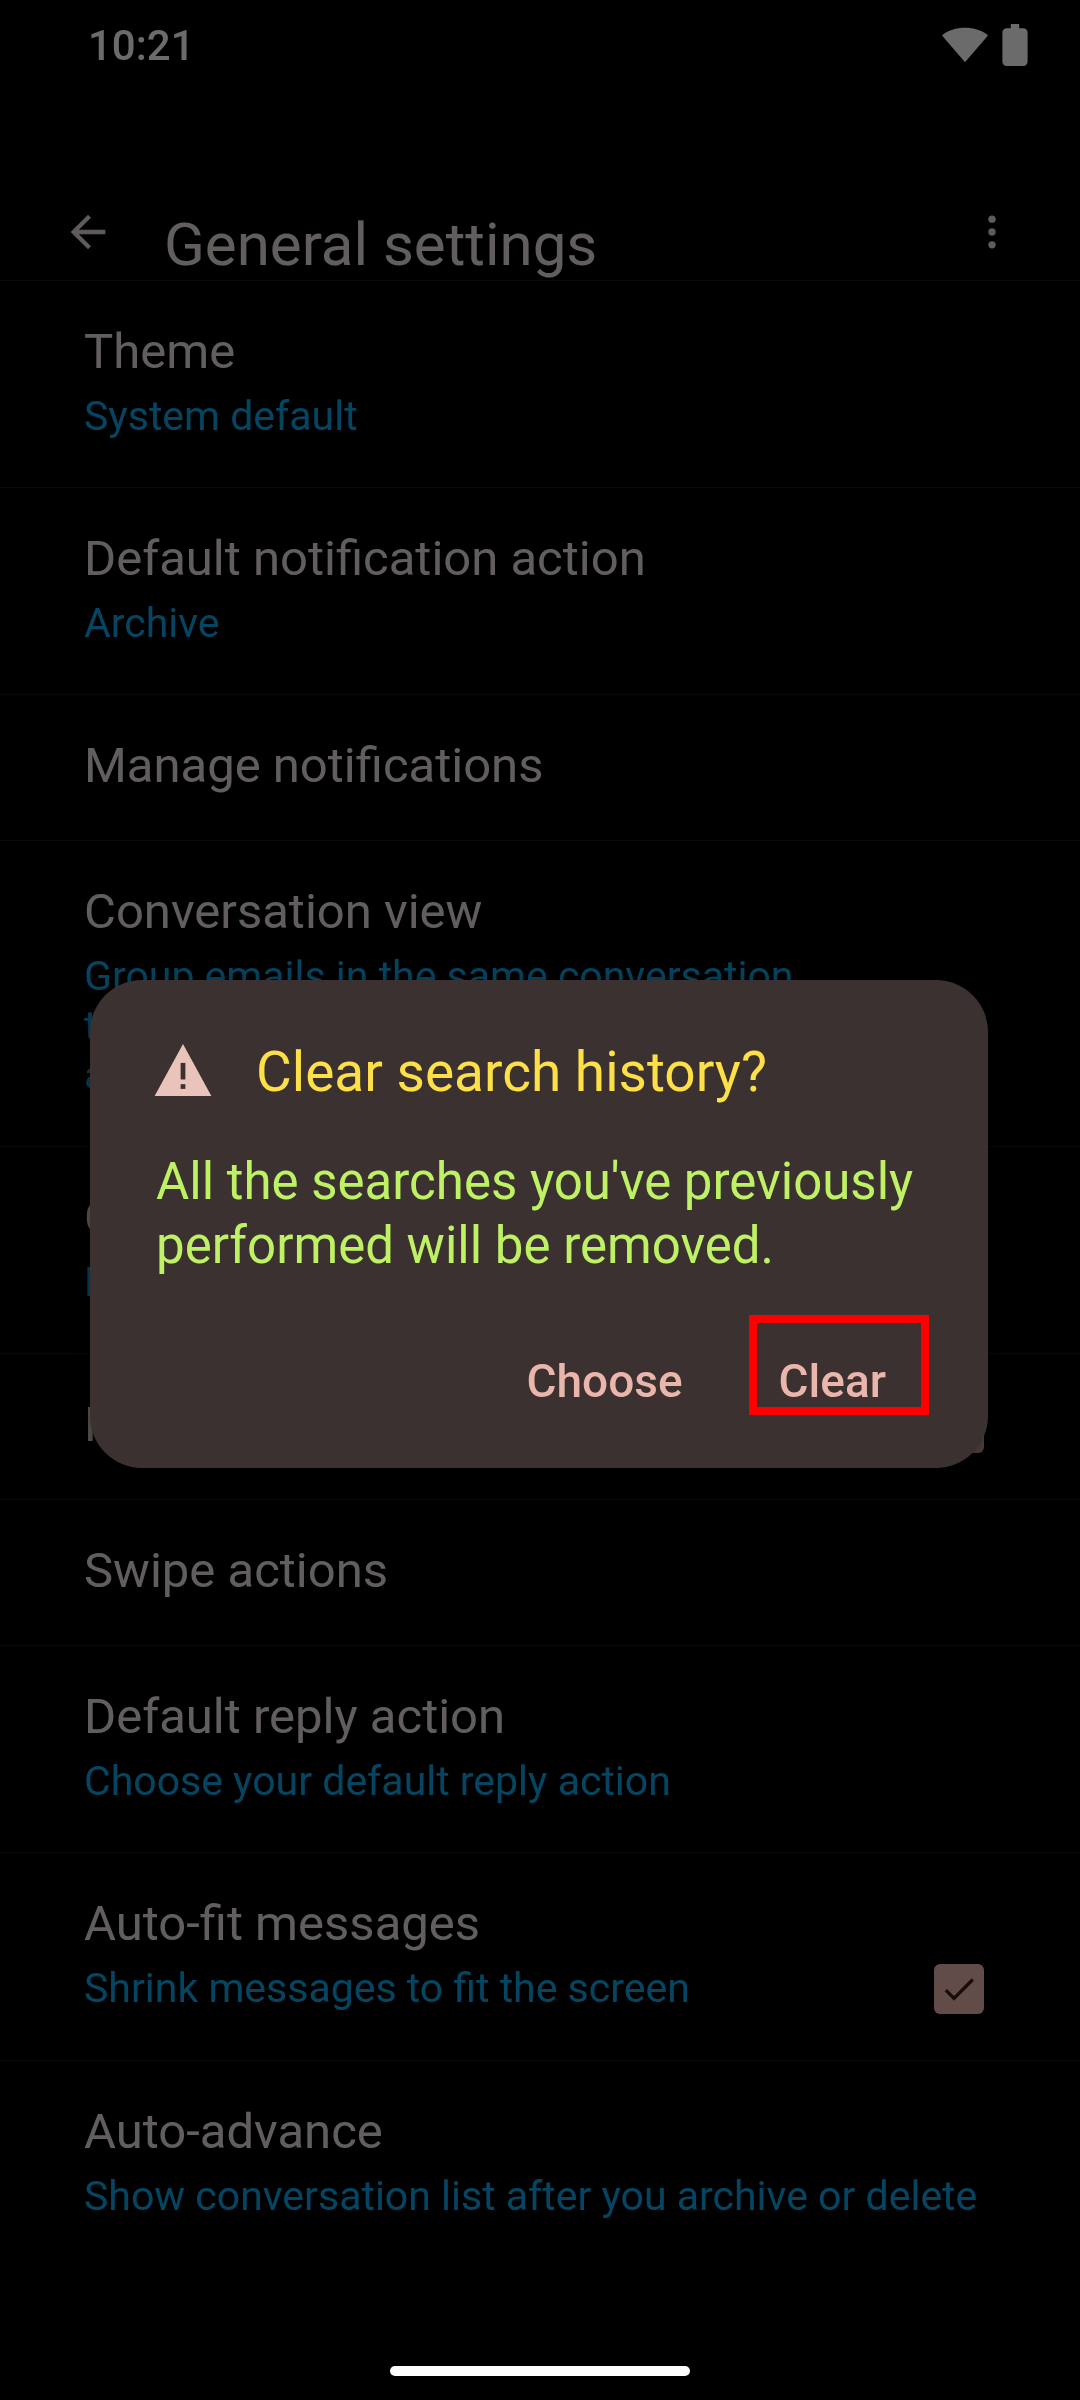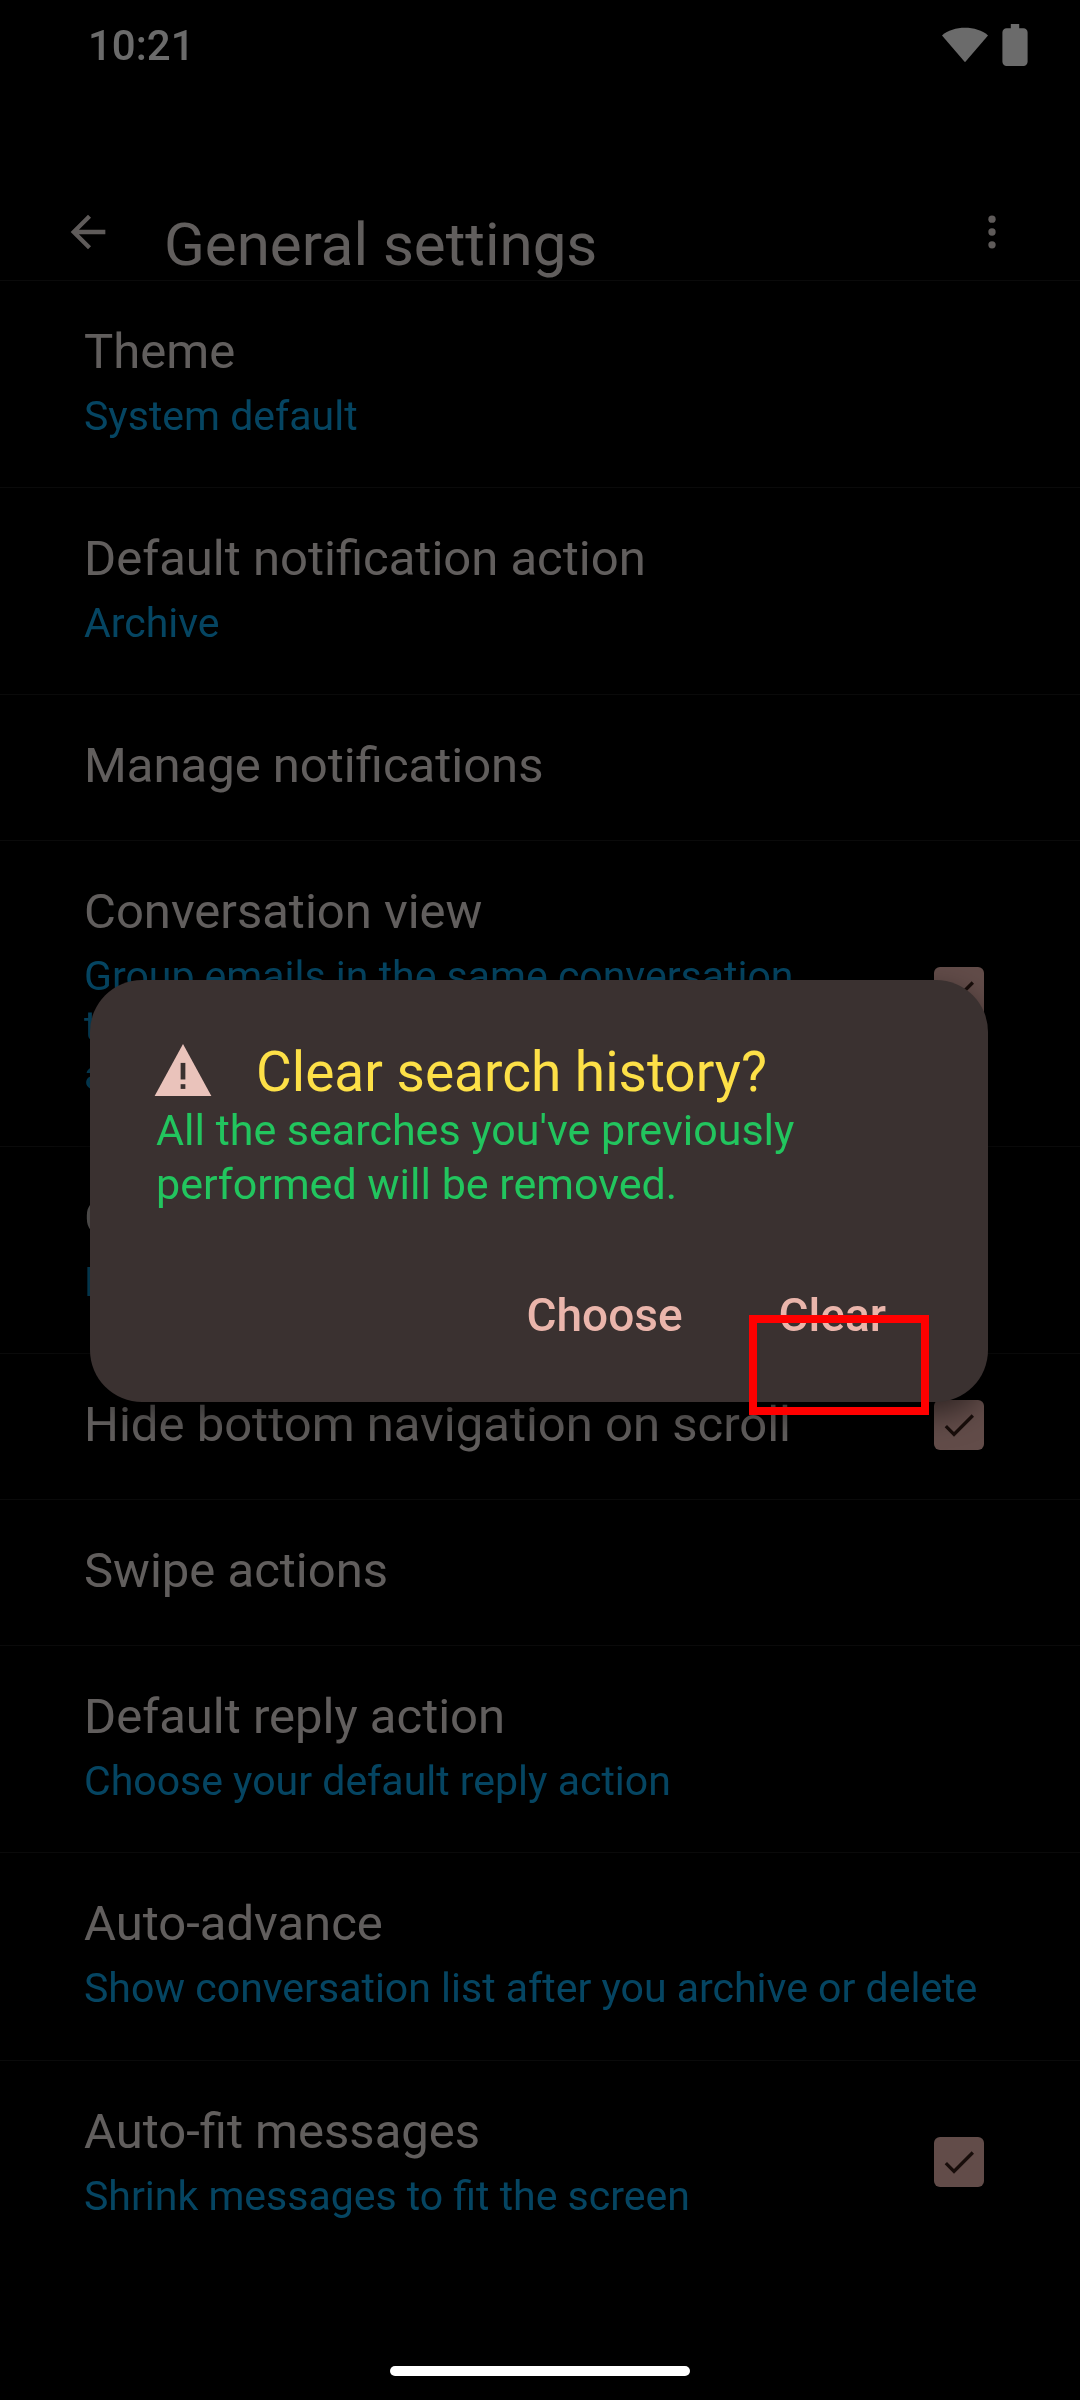--- a/index.html
+++ b/index.html
@@ -55,21 +55,21 @@
     padding-left: 28px;
     font-size: 60px;
     font-weight: 400;
     color: #e8e0de;
   }
   .list { }
   .item {
     border-top: 1px solid #1a1a1a;
     padding: 42px 84px 46px 84px;
     display: flex;
-    align-items: center;
+    align-items: flex-end;
   }
   .item-text { flex: 1; }
   .item-title {
     font-size: 49px;
     font-weight: 400;
     color: #e8e0de;
   }
   .item-sub {
     margin-top: 12px;
     font-size: 41px;
@@ -112,23 +112,24 @@
   }
   .dialog-row-title .warn-icon {
     color: #eac3bb;
   }
   .dialog-title {
     font-size: 55px;
     font-weight: 400;
     color: #fde047;
   }
   .dialog-body {
-    font-size: 43px;
+    margin-top: 46px;
+    font-size: 51px;
     line-height: 1.25;
-    color: #22c55e;
+    color: #bef264;
     padding-left: 2px;
   }
   .dialog-actions {
     margin-top: 76px;
     display: flex;
     justify-content: flex-end;
     gap: 96px;
     padding-right: 38px;
     padding-bottom: 10px;
   }
@@ -243,33 +244,33 @@
         </div>
       </div>
       <div class="item">
         <div class="item-text">
           <div class="item-title">Default reply action</div>
           <div class="item-sub">Choose your default reply action</div>
         </div>
       </div>
       <div class="item">
         <div class="item-text">
-          <div class="item-title">Auto-advance</div>
-          <div class="item-sub">Show conversation list after you archive or delete</div>
-        </div>
-      </div>
-      <div class="item">
-        <div class="item-text">
           <div class="item-title">Auto-fit messages</div>
           <div class="item-sub">Shrink messages to fit the screen</div>
         </div>
         <div class="checkbox">
           <svg viewBox="0 0 24 24">
               <path fill="currentColor" d="M9 16.2 4.8 12l-1.4 1.4L9 19 21 7l-1.4-1.4z"></path>
             </svg>
+        </div>
+      </div>
+      <div class="item">
+        <div class="item-text">
+          <div class="item-title">Auto-advance</div>
+          <div class="item-sub">Show conversation list after you archive or delete</div>
         </div>
       </div>
     </div>
   </div>
 
   <div class="scrim"></div>
 
   <div class="dialog">
     <div class="dialog-row-title">
       <span class="warn-icon">

